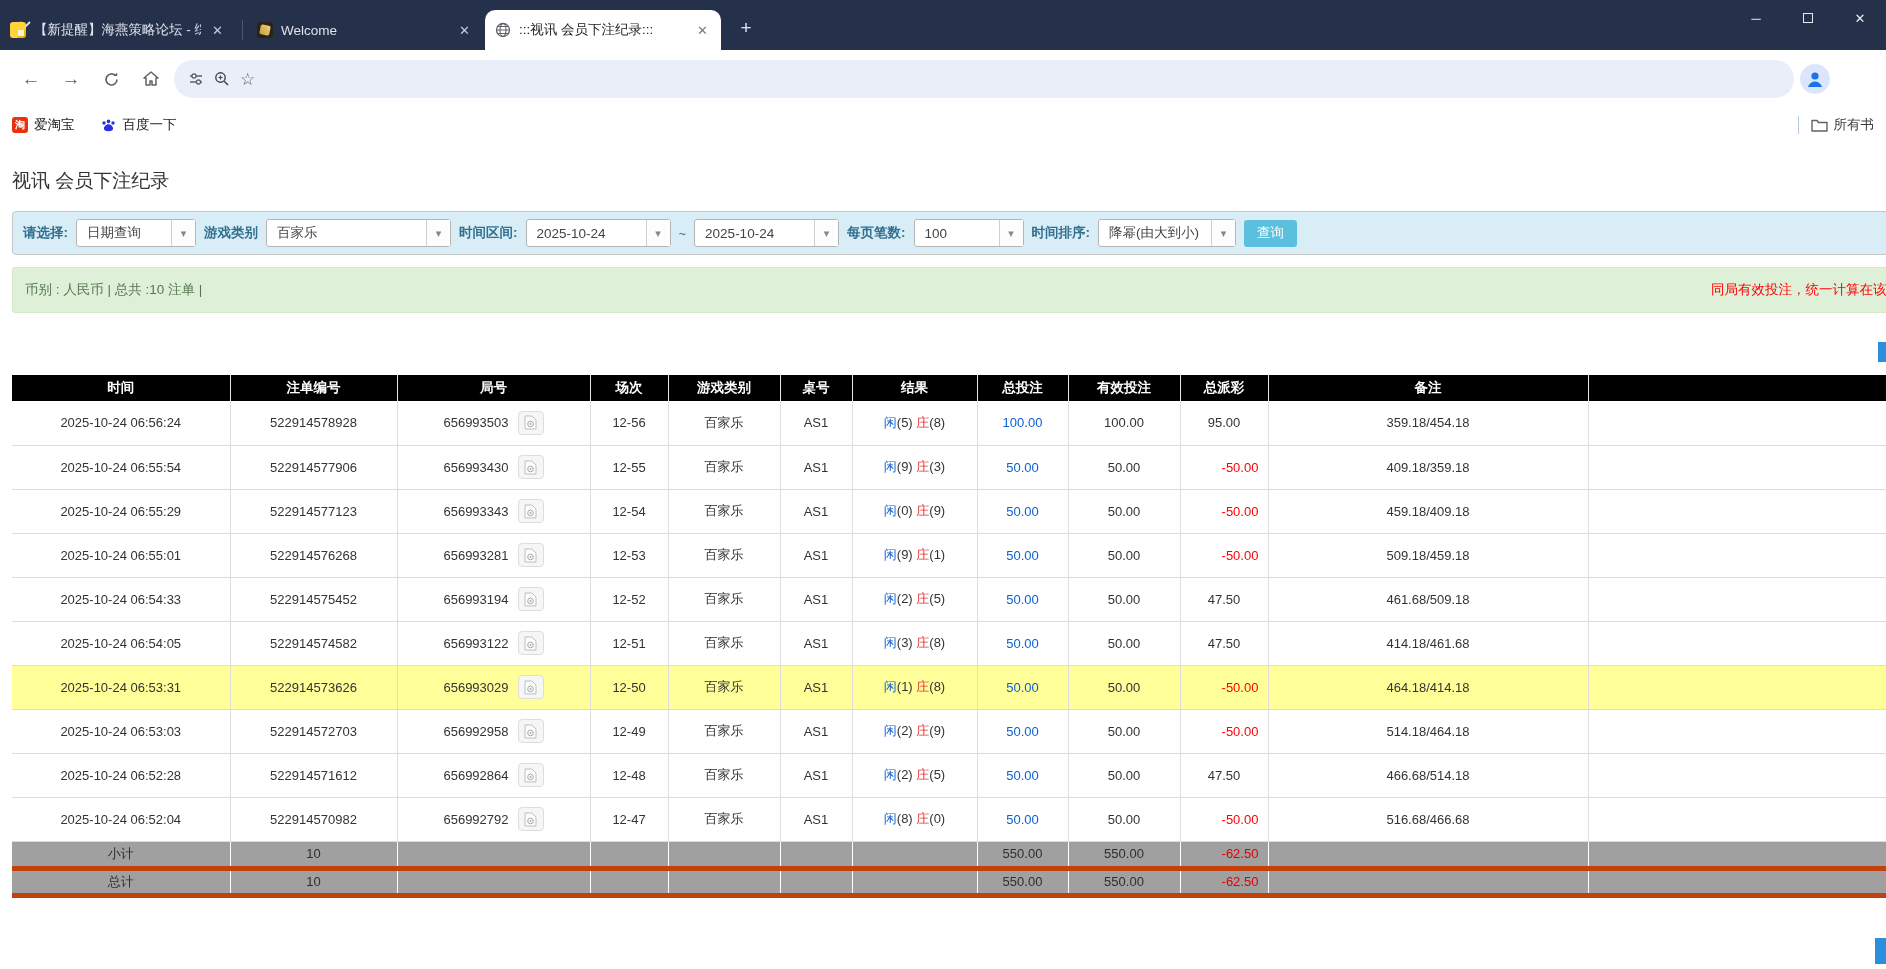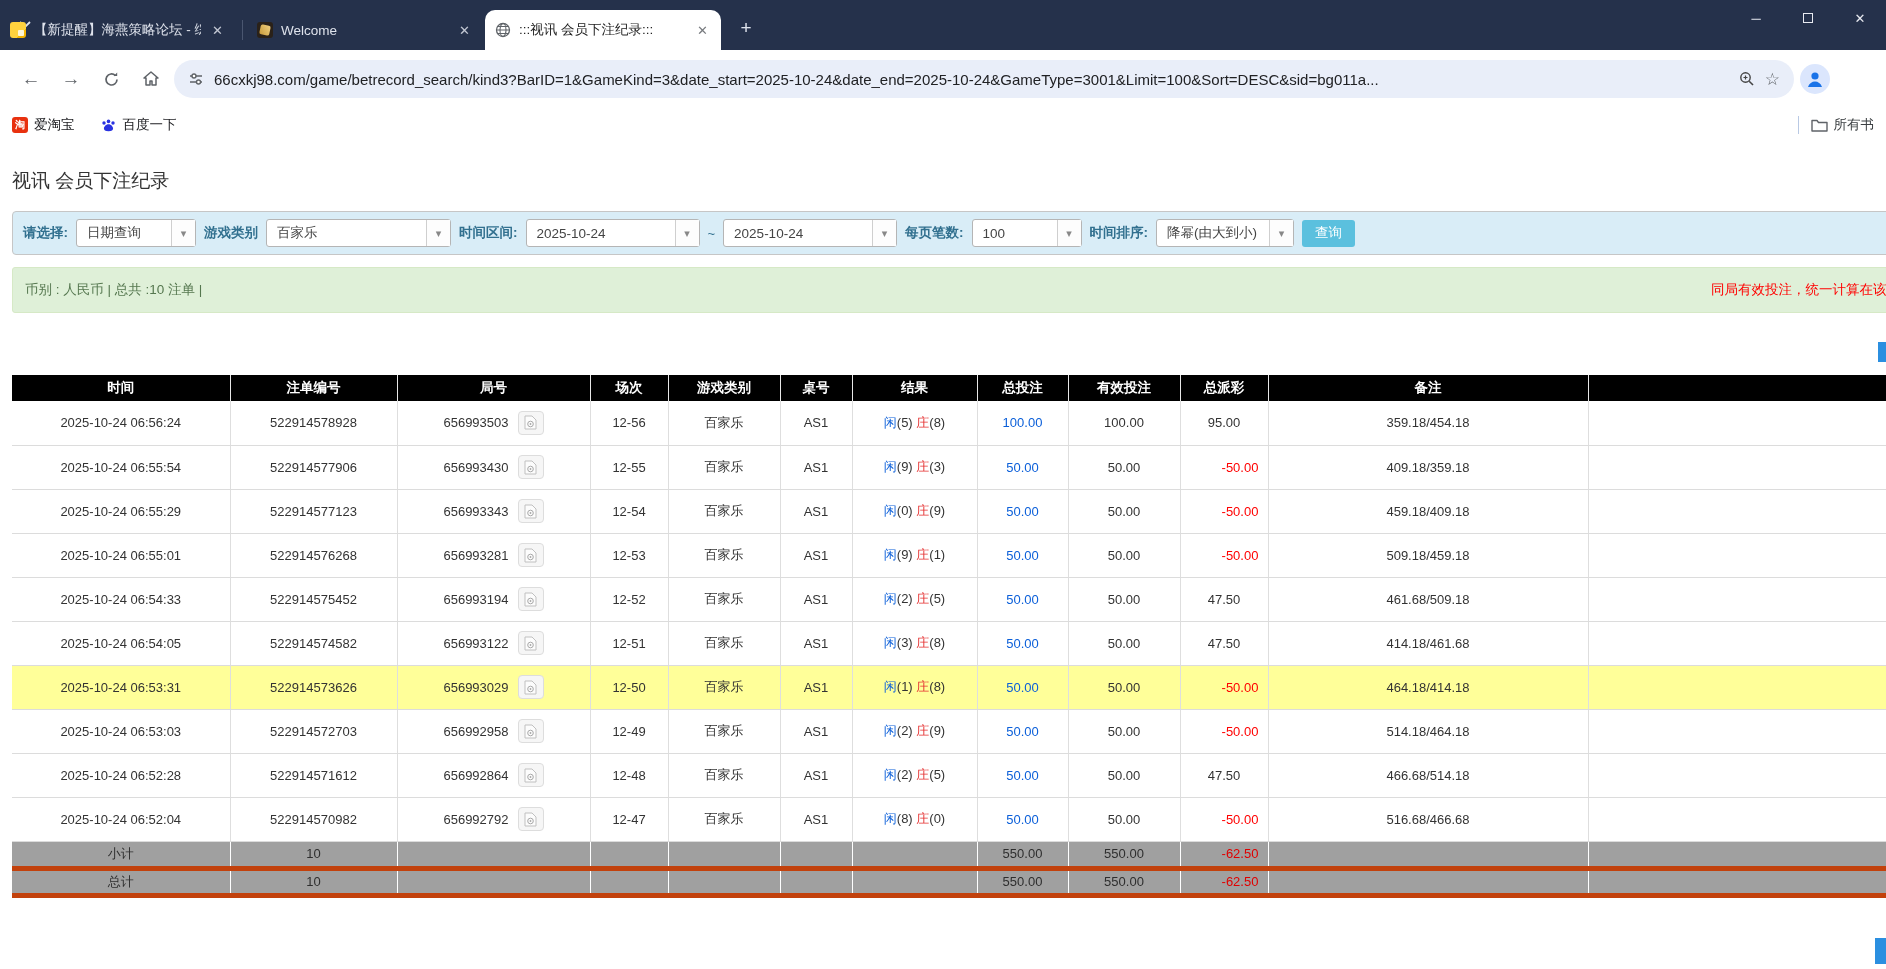--- a/index.html
+++ b/index.html
@@ -50,21 +50,21 @@
   .pagewrap { width:2020px; padding:0 0 0 12px; }
   .page-title { margin-top:26px; font-size:19px; color:#333; font-weight:normal; }
 
   .filterbox { margin-top:17px; width:1996px; background:#d9edf7; border:1px solid #c6c6c6; border-radius:4px;
     height:44px; display:flex; align-items:center; padding:0 10px; gap:8px; }
   .flabel { font-size:13.5px; font-weight:bold; color:#31708f; white-space:nowrap; }
   .sel { background:#fff; border:1px solid #b5b5b5; border-radius:3px; height:28px; display:flex; align-items:center; cursor:pointer; }
   .sel .val { padding:0 10px; font-size:13.5px; color:#444; flex:1; white-space:nowrap; }
   .sel .arrow { width:24px; height:100%; border-left:1px solid #cfcfcf; display:flex; align-items:center; justify-content:center;
     color:#888; font-size:11px; background:#fdfdfd; }
-  .w120{width:120px;} .w185{width:185px;} .w145{width:174px;} .w110{width:110px;} .w150{width:138px;}
+  .w120{width:120px;} .w185{width:185px;} .w145{width:145px;} .w110{width:110px;} .w150{width:138px;}
   .tilde { color:#31708f; font-size:13px; }
   .btn-search { background:#5bc0de; color:#fff; border:none; border-radius:3px; height:27px; padding:0 13px;
     font-size:13.5px; cursor:pointer; font-family:inherit; }
 
   .infobar { margin-top:12px; width:1996px; background:#dff0d8; border:1px solid #d6e9c6; border-radius:3px;
     height:46px; display:flex; align-items:center; padding:0 12px; position:relative; }
   .info-left { font-size:13.5px; color:#55774f; }
   .info-right { position:absolute; left:1698px; font-size:13.5px; color:#ff0000; white-space:nowrap; }
 
   
@@ -143,21 +143,20 @@
       </svg>
   </div>
   <div class="omnibox">
     <span class="obicon">
       <svg width="16" height="16" viewBox="0 0 16 16">
           <path d="M2 5h12M2 11h12" stroke="#5f6368" stroke-width="1.6"></path>
           <circle cx="6" cy="5" r="2" fill="#fff" stroke="#5f6368" stroke-width="1.4"></circle>
           <circle cx="10.5" cy="11" r="2" fill="#fff" stroke="#5f6368" stroke-width="1.4"></circle>
         </svg>
     </span>
-    <span class="url">66cxkj98.com/game/betrecord_search/kind3?BarID=1&amp;GameKind=3&amp;date_start=2025-10-24&amp;date_end=2025-10-24&amp;GameType=3001&amp;Limit=100&amp;Sort=DESC&amp;sid=bg011a...</span>
     <span class="obicon">
       <svg width="16" height="16" viewBox="0 0 16 16">
           <circle cx="6.5" cy="6.5" r="4.7" fill="none" stroke="#444" stroke-width="1.4"></circle>
           <path d="M10.2 10.2L14 14" stroke="#444" stroke-width="1.6"></path>
           <path d="M4.5 6.5h4M6.5 4.5v4" stroke="#444" stroke-width="1.2"></path>
         </svg>
     </span>
     <span class="obicon" style="font-size:17px;">☆</span>
   </div>
   <div class="avatar">

